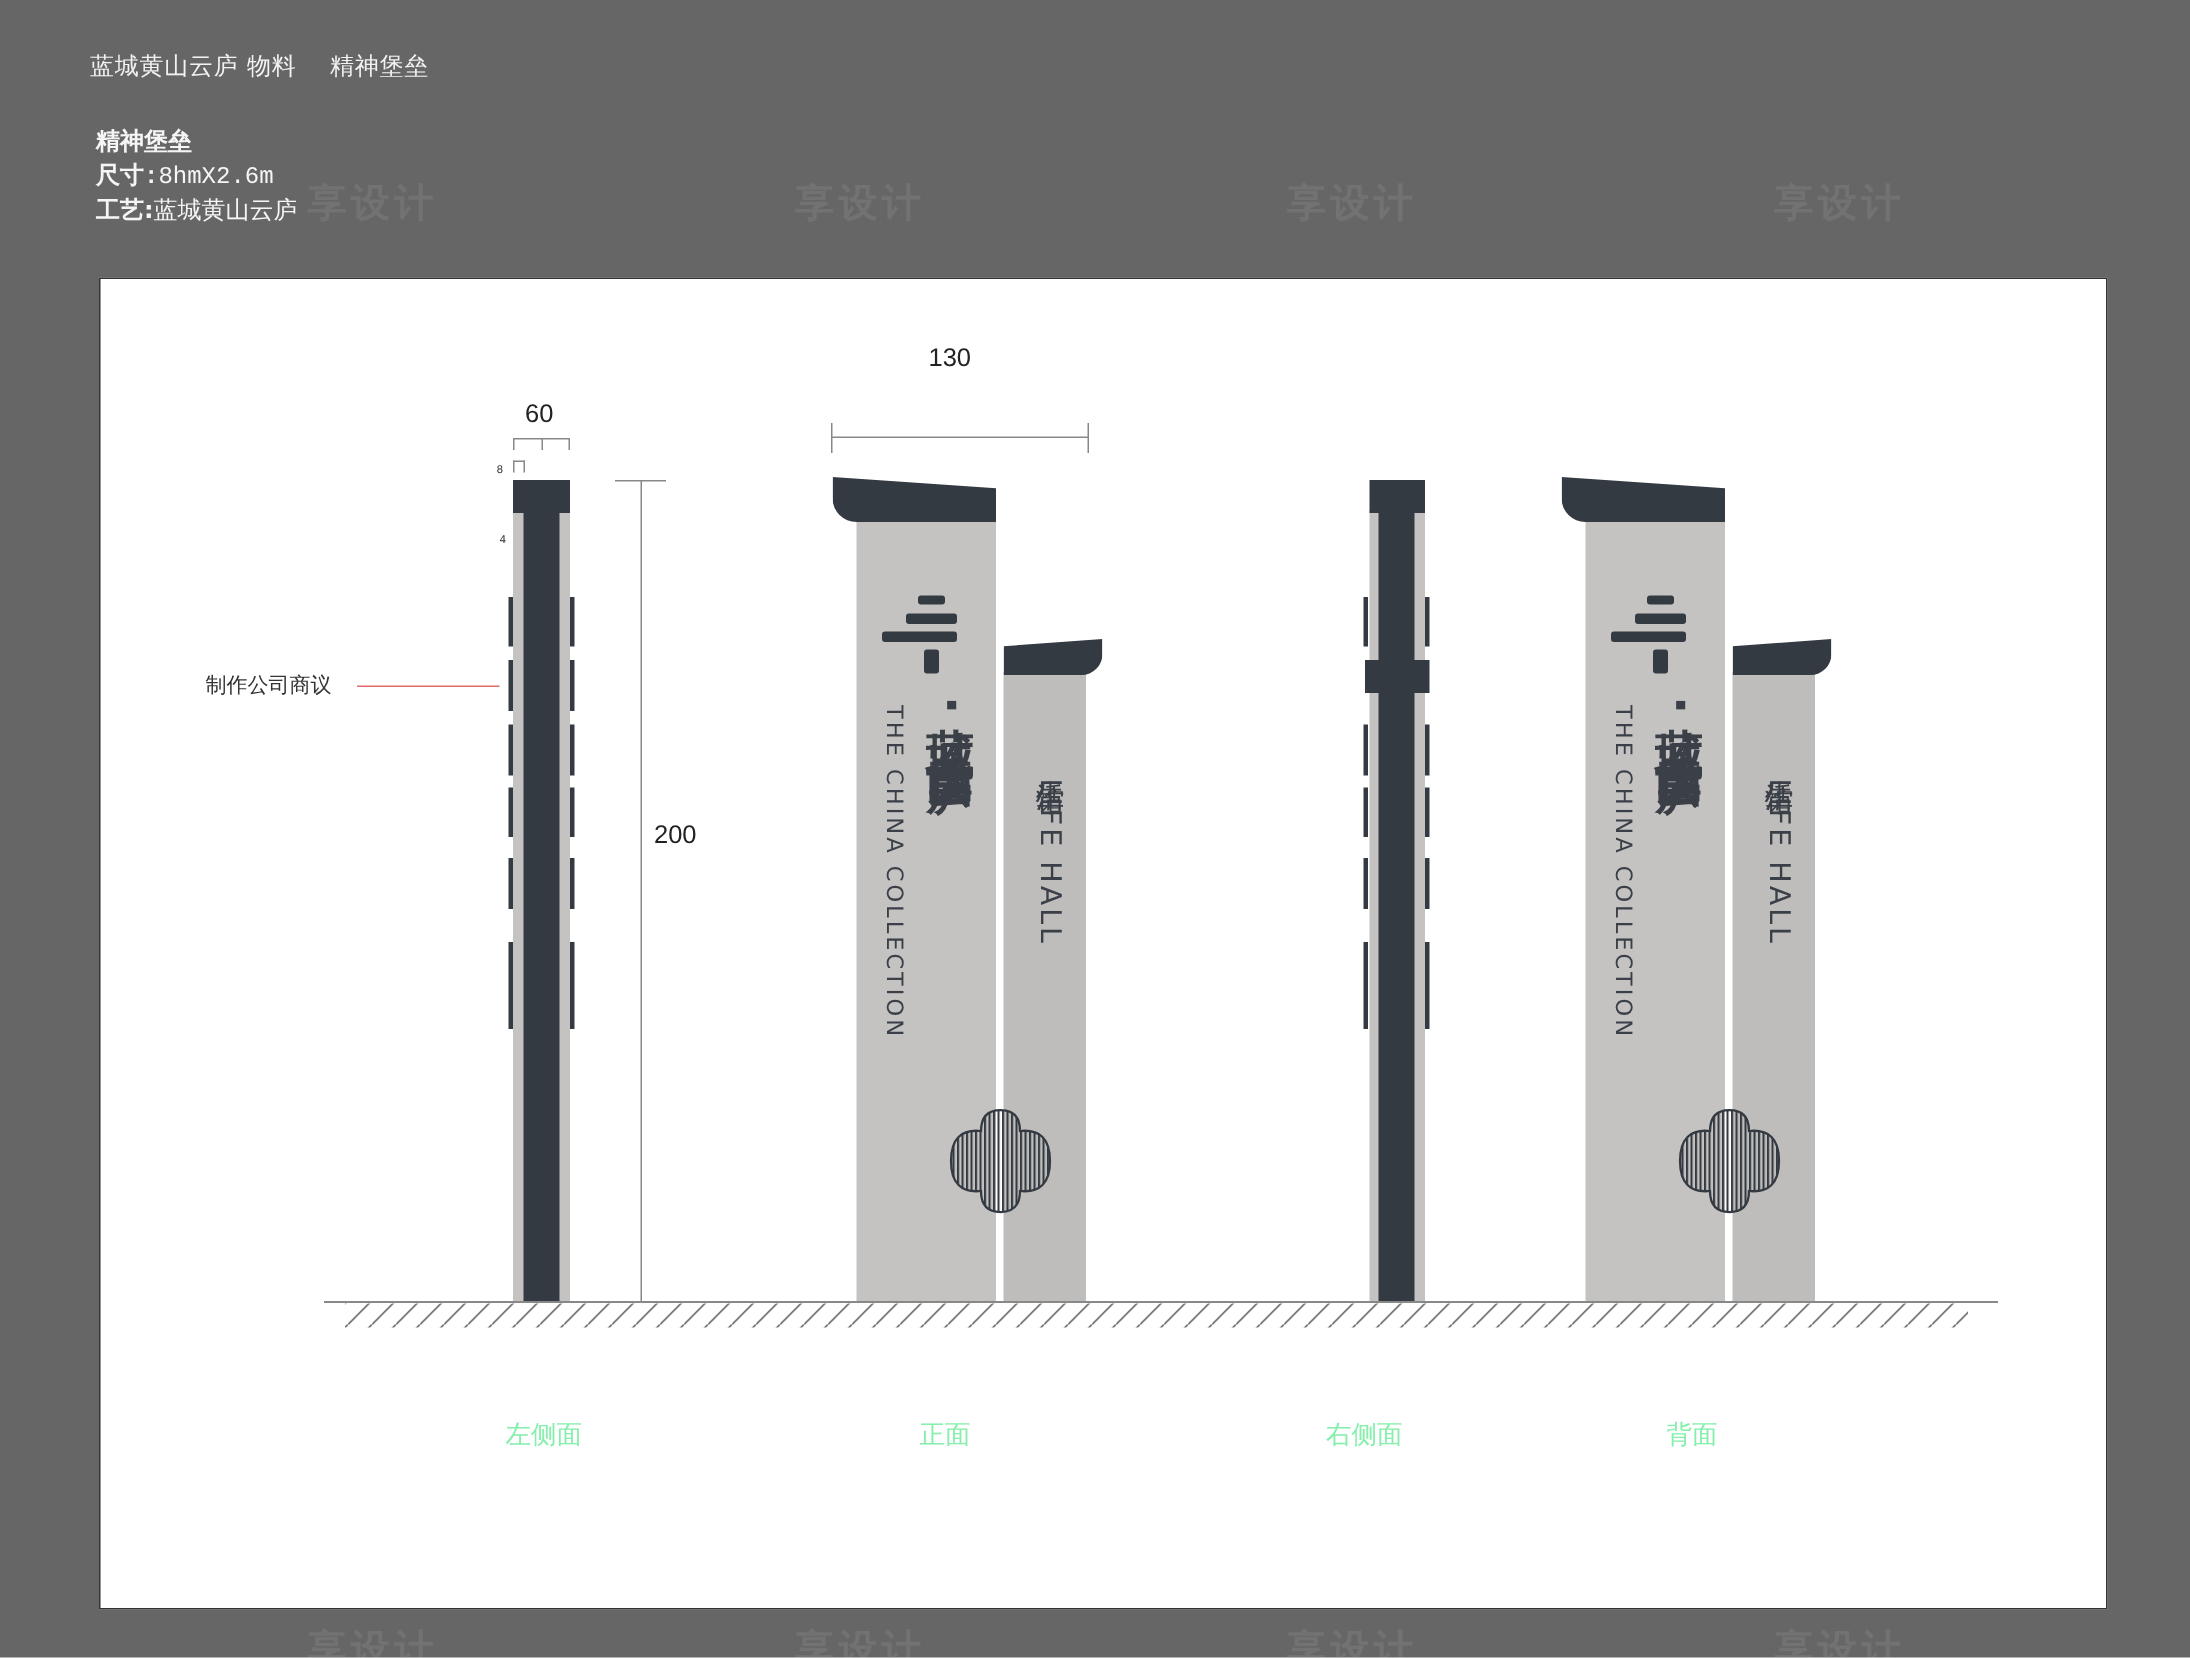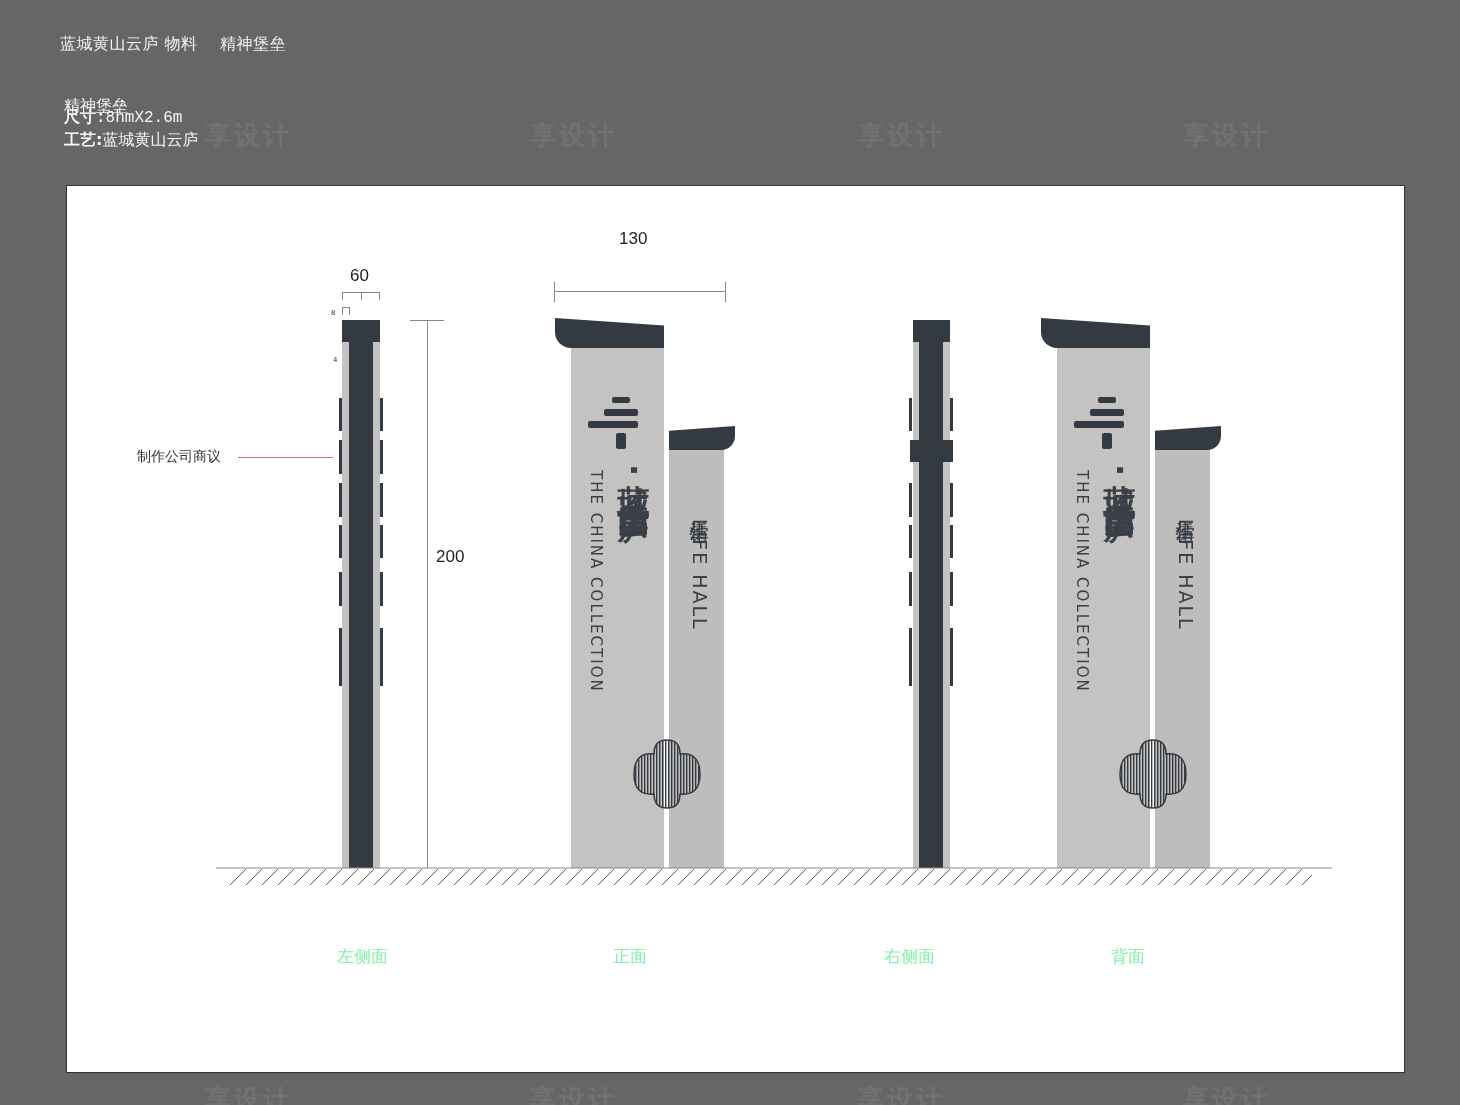--- a/index.html
+++ b/index.html
@@ -15,21 +15,21 @@
   .grey2{background:#bebdbb;}
   .dim{color:#222;font-size:17px;font-family:"Liberation Sans",sans-serif;}
   .line{background:#888;}
   .lbl{color:#86efac;font-size:17px;}
   .vtext{writing-mode:vertical-rl;color:#3b4048;}
 </style>
 </head>
 <body>
 
 <div class="abs title">蓝城黄山云庐 物料    精神堡垒</div>
-<div class="abs info" style="top:84px;font-weight:normal;margin-top:12px;">精神堡垒</div>
+<div class="abs info" style="top:84px;font-weight:bold;">精神堡垒</div>
 <div class="abs info" style="top:107px;font-family:Liberation Mono, monospace;">
   <b>尺寸:</b><span>8hmX2.6m</span>
 </div>
 <div class="abs info" style="top:130px;">
   <b>工艺:</b><span>蓝城黄山云庐</span>
 </div>
 
 <div class="abs wm" style="left:205px;top:118px;">享设计</div>
 <div class="abs wm" style="left:530px;top:118px;">享设计</div>
 <div class="abs wm" style="left:858px;top:118px;">享设计</div>

